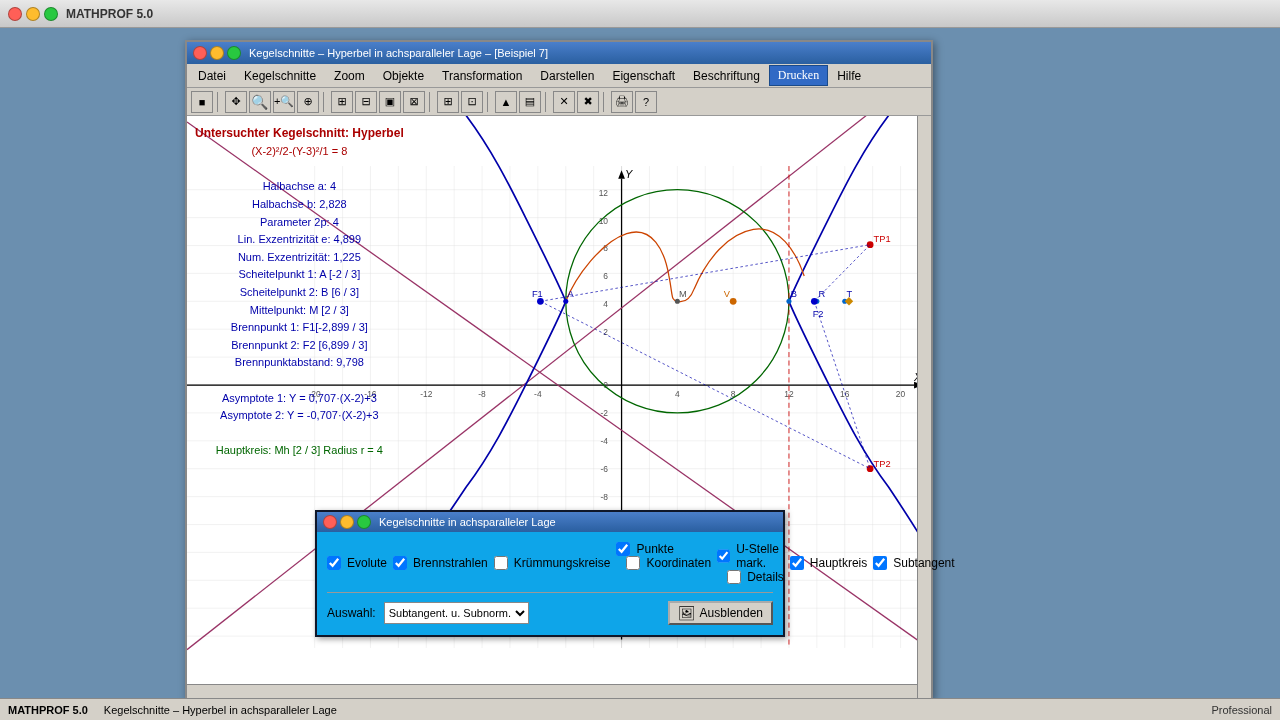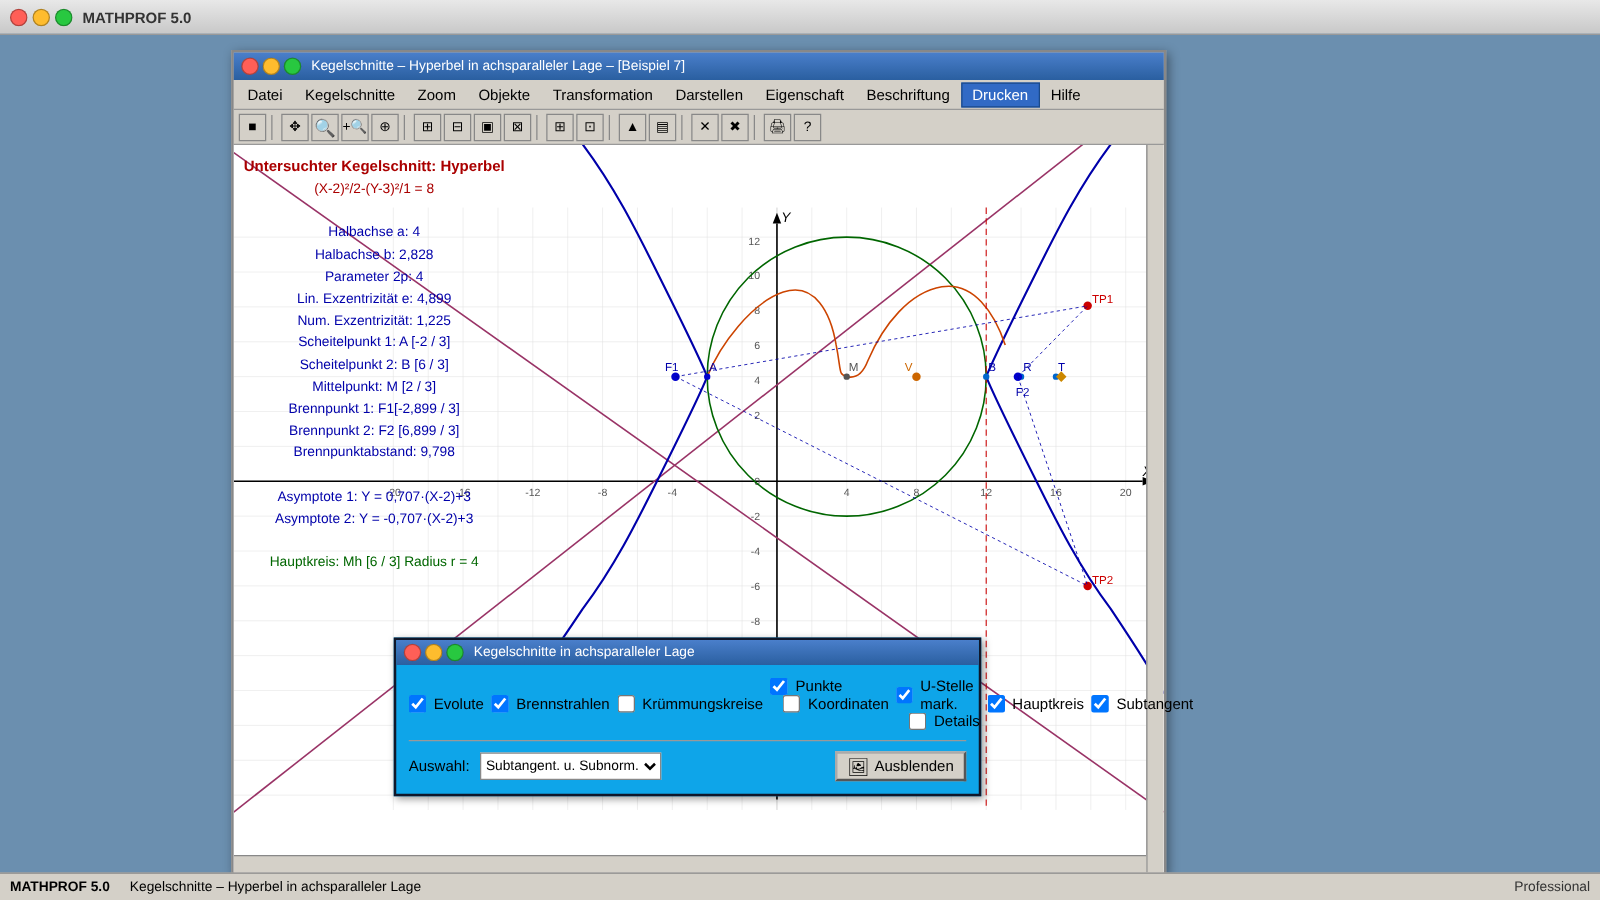--- a/index.html
+++ b/index.html
@@ -16,21 +16,21 @@
 
     
     #main-window { position: absolute; top: 40px; left: 185px; width: 748px; height: 660px; background: #c0c0c0; border: 2px solid #888; box-shadow: 2px 2px 8px rgba(0,0,0,0.4); }
     #main-window-titlebar { background: linear-gradient(to bottom, #4a7fcb, #2a5fa0); height: 22px; display: flex; align-items: center; padding: 0 6px; }
     #main-window-titlebar .win-controls { display: flex; gap: 3px; }
     #main-window-titlebar .title-text { color: white; font-size: 11px; margin-left: 8px; }
 
     
     #menu-bar { background: #d4d0c8; height: 24px; display: flex; align-items: center; border-bottom: 1px solid #999; padding: 0 2px; }
     .menu-item { padding: 2px 8px; font-size: 12px; color: #000; cursor: pointer; border: 1px solid transparent; }
-    .menu-item.active { background: #316ac5; color: white; border: 1px solid #1a4a8a; }
+    .menu-item.active { background: #316ac5; color: white; border: 1px solid #1a4a8a; font-family: Liberation Serif, serif; }
 
     
     #toolbar { background: #d4d0c8; height: 28px; display: flex; align-items: center; padding: 2px 4px; border-bottom: 1px solid #999; gap: 2px; }
     .toolbar-btn { width: 22px; height: 22px; background: #d4d0c8; border: 1px solid #888; display: flex; align-items: center; justify-content: center; cursor: pointer; font-size: 11px; }
     .toolbar-sep { width: 4px; height: 20px; border-left: 1px solid #888; margin: 0 2px; }
 
     
     #content-area { display: flex; height: calc(100% - 74px); }
 
     
@@ -301,21 +301,21 @@
         <div>Scheitelpunkt 1: A [-2 / 3]</div>
         <div>Scheitelpunkt 2: B [6 / 3]</div>
         <div>Mittelpunkt: M [2 / 3]</div>
         <div>Brennpunkt 1: F1[-2,899 / 3]</div>
         <div>Brennpunkt 2: F2 [6,899 / 3]</div>
         <div>Brennpunktabstand: 9,798</div>
         <br>
         <div>Asymptote 1: Y = 0,707·(X-2)+3</div>
         <div>Asymptote 2: Y = -0,707·(X-2)+3</div>
         <br>
-        <div class="info-green">Hauptkreis: Mh [6 / 3]   Radius r = 4</div>
+        <div class="info-green">Hauptkreis: Mh [2 / 3]   Radius r = 4</div>
       </div>
 
       <div class="scrollbar-v"></div>
       <div class="scrollbar-h"></div>
     </div>
   </div>
 
   <div id="status-bar">
     <span>X: 17.71</span>
     <span style="margin: 0 16px;">Y: -11.56</span>

